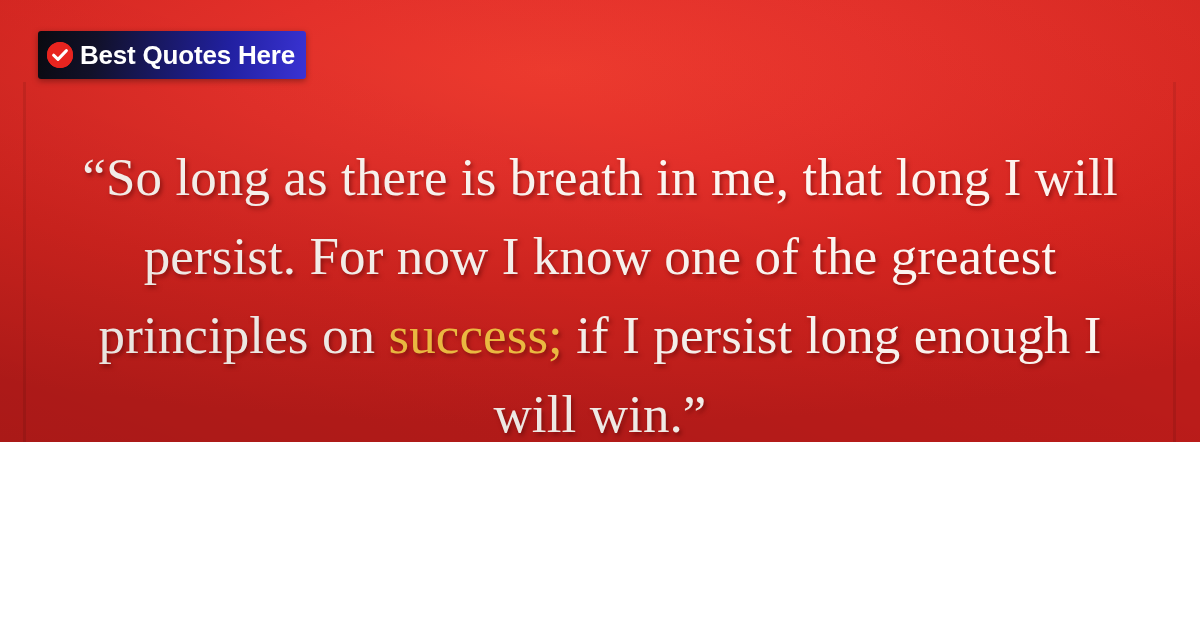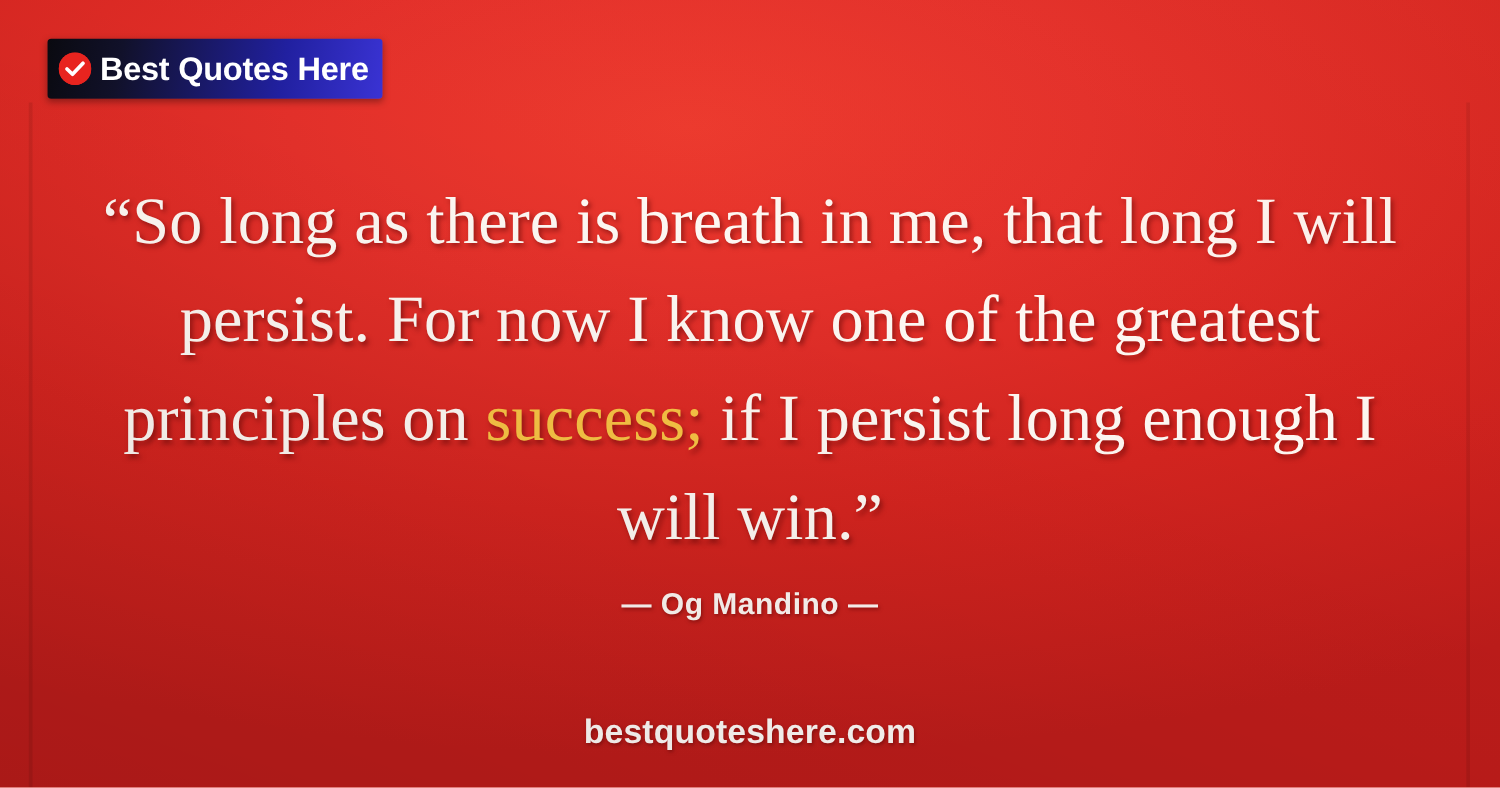--- a/index.html
+++ b/index.html
@@ -8,21 +8,21 @@
     padding: 0;
     background: #ffffff;
   }
   body {
     font-family: "Liberation Sans", sans-serif;
   }
 
   .canvas {
     position: relative;
     width: 1200px;
-    height: 630px;
+    height: 442px;
     overflow: hidden;
     background: #d8261f;
     background-image:
       radial-gradient(ellipse 95% 80% at 46% 16%, #ec3a2e 0%, #e3302a 28%, #d3241f 62%, #bd1c1a 100%);
   }
   
   .canvas::after {
     content: "";
     position: absolute;
     inset: 0;

